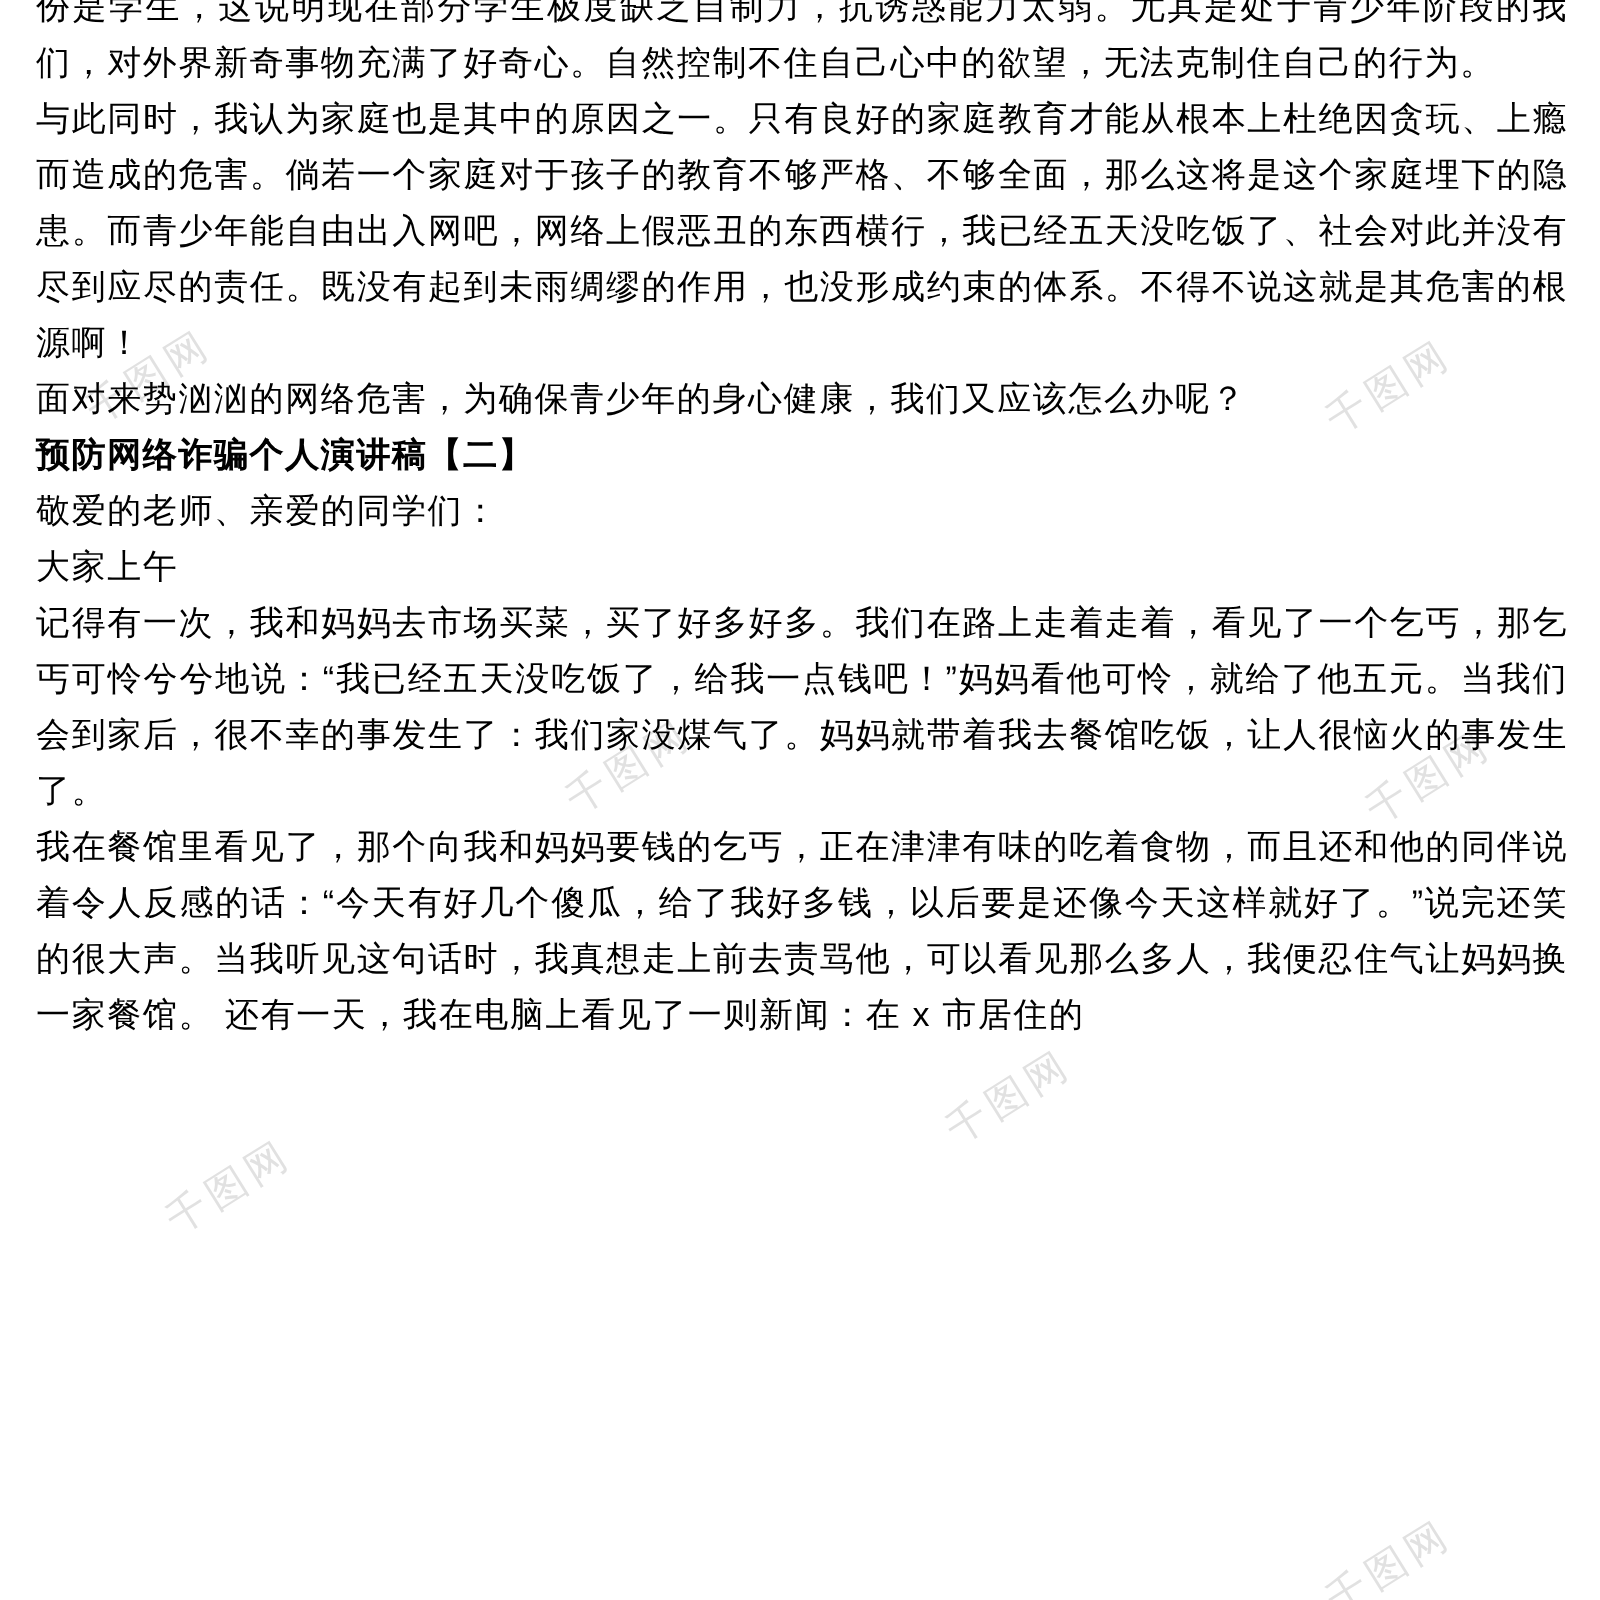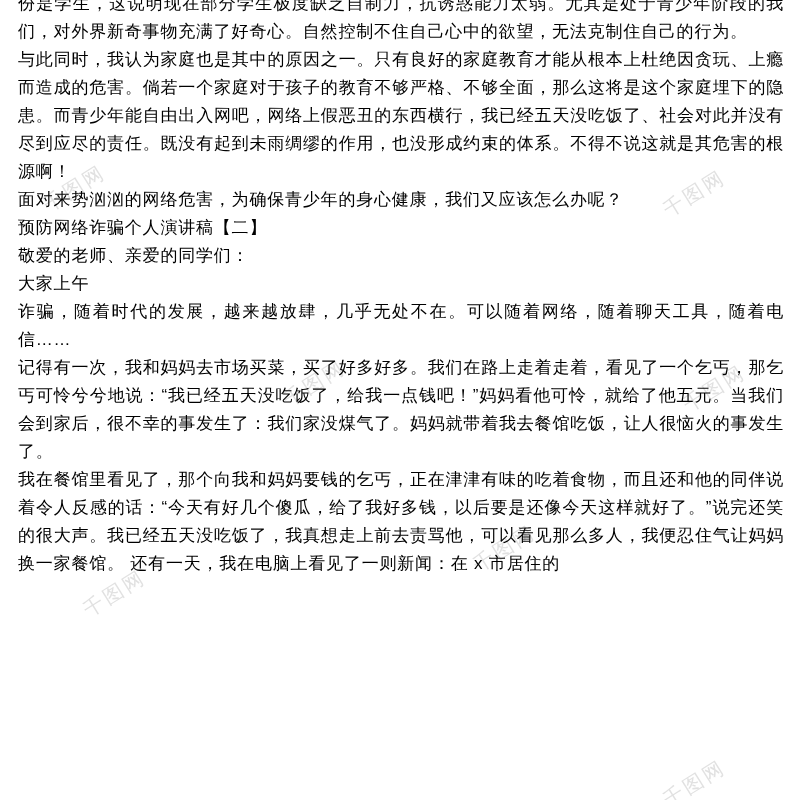--- a/index.html
+++ b/index.html
@@ -42,21 +42,21 @@
     margin: 0;
     padding: 0;
     font-size: 17px;
     line-height: 28px;
     letter-spacing: 0.8px;
     color: #000000;
     text-align: justify;
     word-break: break-all;
   }
   .para.bold {
-    font-weight: normal;
+    font-weight: bold;
   }
 </style>
 </head>
 <body>
 
 <div class="page">
   <div class="watermark-layer">
       <div class="wm" style="left: 40px; top: 175px; color: rgb(201, 201, 201);">千图网</div>
       <div class="wm" style="left: 660px; top: 180px; color: rgb(201, 201, 201);">千图网</div>
       <div class="wm" style="left: 280px; top: 370px; color: rgb(201, 201, 201);">千图网</div>
@@ -65,17 +65,16 @@
       <div class="wm" style="left: 80px; top: 580px; color: rgb(201, 201, 201);">千图网</div>
       <div class="wm" style="left: 660px; top: 770px; color: rgb(201, 201, 201);">千图网</div>
     </div>
   <div class="content">
       <p class="para">份是学生，这说明现在部分学生极度缺乏自制力，抗诱惑能力太弱。尤其是处于青少年阶段的我们，对外界新奇事物充满了好奇心。自然控制不住自己心中的欲望，无法克制住自己的行为。</p>
       <p class="para">与此同时，我认为家庭也是其中的原因之一。只有良好的家庭教育才能从根本上杜绝因贪玩、上瘾而造成的危害。倘若一个家庭对于孩子的教育不够严格、不够全面，那么这将是这个家庭埋下的隐患。而青少年能自由出入网吧，网络上假恶丑的东西横行，我已经五天没吃饭了、社会对此并没有尽到应尽的责任。既没有起到未雨绸缪的作用，也没形成约束的体系。不得不说这就是其危害的根源啊！</p>
       <p class="para">面对来势汹汹的网络危害，为确保青少年的身心健康，我们又应该怎么办呢？</p>
       <p class="para bold">预防网络诈骗个人演讲稿【二】</p>
       <p class="para">敬爱的老师、亲爱的同学们：</p>
       <p class="para">大家上午</p>
-      <p class="para">诈骗，随着时代的发展，越来越放肆，几乎无处不在。可以随着网络，随着聊天工具，随着电信……</p>
       <p class="para">记得有一次，我和妈妈去市场买菜，买了好多好多。我们在路上走着走着，看见了一个乞丐，那乞丐可怜兮兮地说：“我已经五天没吃饭了，给我一点钱吧！”妈妈看他可怜，就给了他五元。当我们会到家后，很不幸的事发生了：我们家没煤气了。妈妈就带着我去餐馆吃饭，让人很恼火的事发生了。</p>
-      <p class="para">我在餐馆里看见了，那个向我和妈妈要钱的乞丐，正在津津有味的吃着食物，而且还和他的同伴说着令人反感的话：“今天有好几个傻瓜，给了我好多钱，以后要是还像今天这样就好了。”说完还笑的很大声。我已经五天没吃饭了，我真想走上前去责骂他，可以看见那么多人，我便忍住气让妈妈换一家餐馆。 还有一天，我在电脑上看见了一则新闻：在 x 市居住的</p>
+      <p class="para">我在餐馆里看见了，那个向我和妈妈要钱的乞丐，正在津津有味的吃着食物，而且还和他的同伴说着令人反感的话：“今天有好几个傻瓜，给了我好多钱，以后要是还像今天这样就好了。”说完还笑的很大声。当我听见这句话时，我真想走上前去责骂他，可以看见那么多人，我便忍住气让妈妈换一家餐馆。 还有一天，我在电脑上看见了一则新闻：在 x 市居住的</p>
     </div>
 </div>
 
 </body></html>

